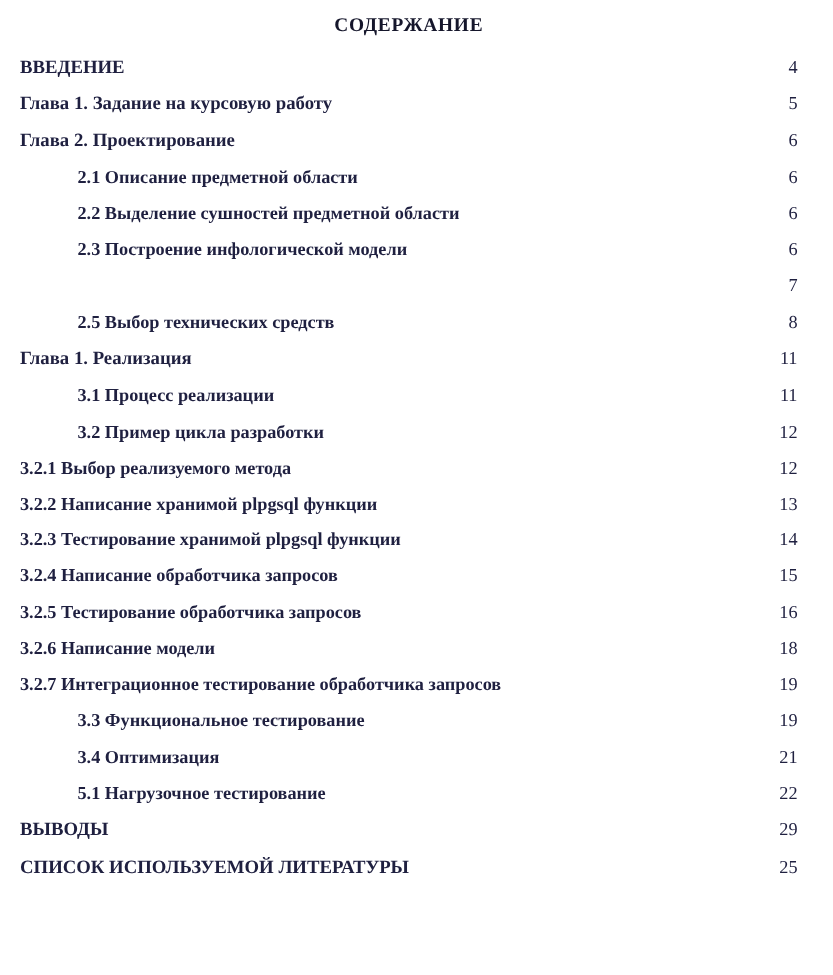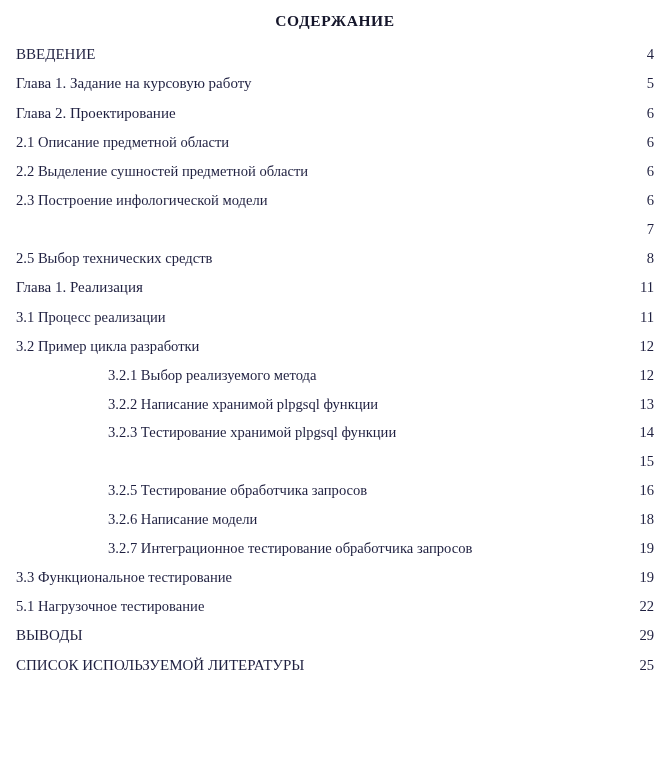--- a/index.html
+++ b/index.html
@@ -12,21 +12,21 @@
     height: 780px;
     font-family: "Liberation Serif", "DejaVu Serif", serif;
     color: #1a1a2e;
     overflow: hidden;
   }
   .page {
     position: relative;
     width: 666px;
     height: 780px;
     box-sizing: border-box;
-    padding: 6px 12px 0 16px;
+    padding: 6px 28px 0 16px;
   }
   .doc-title {
     text-align: center;
     font-size: 15.5px;
     font-weight: bold;
     color: #15162b;
     letter-spacing: 0.6px;
     margin: 6px 0 16px 0;
   }
   .toc {
@@ -36,34 +36,35 @@
     display: flex;
     align-items: baseline;
     width: 100%;
     margin: 0 0 12.2px 0;
     font-size: 14.6px;
     color: #1f2040;
     line-height: 1.15;
   }
   .toc-label {
     white-space: nowrap;
+    font-weight: bold;
   }
   .toc-filler {
     flex: 1 1 auto;
   }
   .toc-page {
     white-space: nowrap;
     text-align: right;
     min-width: 14px;
     font-size: 14.6px;
   }
   
   .lvl-0 .toc-label { margin-left: 0; }
-  .lvl-1 .toc-label { }
-  .lvl-2 .toc-label { margin-left: 92px; }
+  .lvl-1 .toc-label { margin-left: 46px; }
+  .lvl-2 .toc-label { }
 
   .lvl-0 { font-size: 15px; }
   .toc-row.lvl-0 .toc-page { padding-right: 0px; }
 </style>
 </head>
 <body>
 
 <div class="page">
 
   <div class="doc-title">СОДЕРЖАНИЕ</div>
@@ -132,20 +133,21 @@
         <span class="toc-label">3.2.2 Написание хранимой plpgsql функции</span>
         <span class="toc-filler"></span>
         <span class="toc-page">13</span>
       </div>
       <div class="toc-row lvl-2">
         <span class="toc-label">3.2.3 Тестирование хранимой plpgsql функции</span>
         <span class="toc-filler"></span>
         <span class="toc-page">14</span>
       </div>
       <div class="toc-row lvl-2">
+        <span class="toc-label">3.2.4 Написание обработчика запросов</span>
         <span class="toc-filler"></span>
         <span class="toc-page">15</span>
       </div>
       <div class="toc-row lvl-2">
         <span class="toc-label">3.2.5 Тестирование обработчика запросов</span>
         <span class="toc-filler"></span>
         <span class="toc-page">16</span>
       </div>
       <div class="toc-row lvl-2">
         <span class="toc-label">3.2.6 Написание модели</span>
@@ -156,20 +158,25 @@
         <span class="toc-label">3.2.7 Интеграционное тестирование обработчика запросов</span>
         <span class="toc-filler"></span>
         <span class="toc-page">19</span>
       </div>
       <div class="toc-row lvl-1">
         <span class="toc-label">3.3 Функциональное тестирование</span>
         <span class="toc-filler"></span>
         <span class="toc-page">19</span>
       </div>
       <div class="toc-row lvl-1">
+        <span class="toc-label">3.4 Оптимизация</span>
+        <span class="toc-filler"></span>
+        <span class="toc-page">21</span>
+      </div>
+      <div class="toc-row lvl-1">
         <span class="toc-label">5.1 Нагрузочное тестирование</span>
         <span class="toc-filler"></span>
         <span class="toc-page">22</span>
       </div>
       <div class="toc-row lvl-0">
         <span class="toc-label">ВЫВОДЫ</span>
         <span class="toc-filler"></span>
         <span class="toc-page">29</span>
       </div>
       <div class="toc-row lvl-0">

